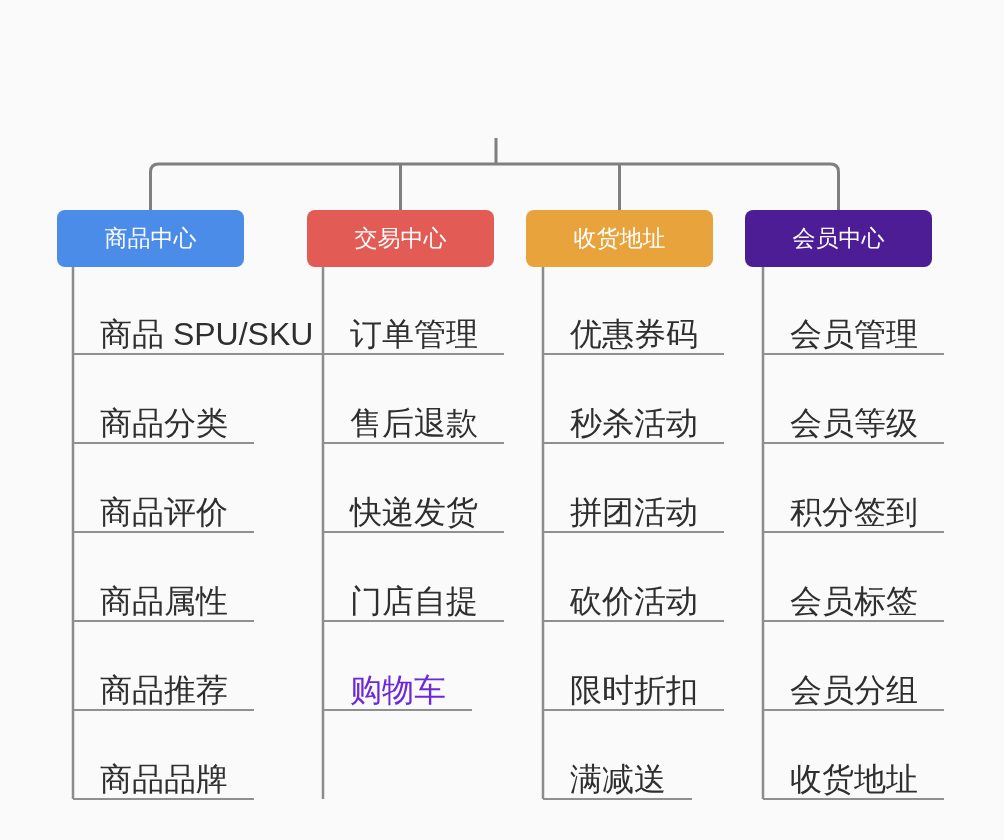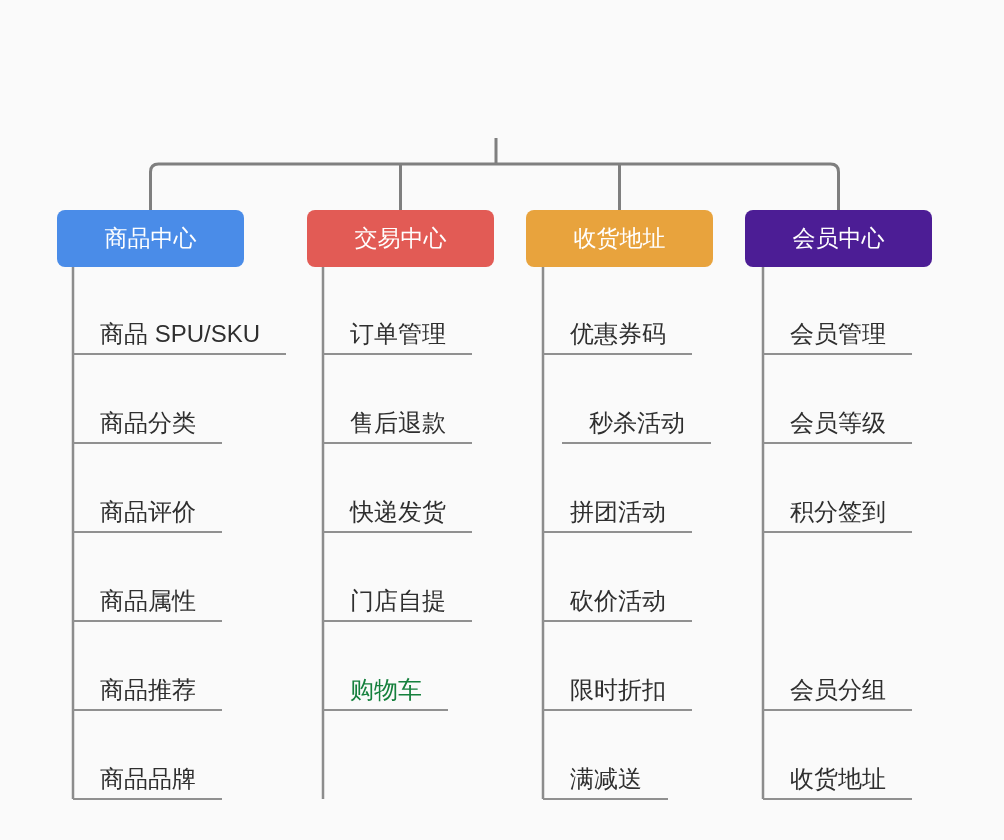--- a/index.html
+++ b/index.html
@@ -48,21 +48,21 @@
     white-space:nowrap;
     cursor:default;
   }
   .b1{left:57px;}
   .b2{left:307px;}
   .b3{left:526px;}
   .b4{left:745px;}
   
   .leaf{
     position:absolute;
-    font-size:24px;
+    font-size:32px;
     line-height:30px;
     color:#2F2F2F;
     padding:0 26px 4px 27px;
     border-bottom:2px solid #909090;
     white-space:nowrap;
     cursor:default;
   }
   .c1{left:73px;}
   .c2{left:323px;}
   .c3{left:543px;}
@@ -104,28 +104,29 @@
   <div class="leaf c1 r2" style="border-bottom-color: rgb(144, 144, 144); color: rgb(47, 47, 47);">商品分类</div>
   <div class="leaf c1 r3" style="border-bottom-color: rgb(144, 144, 144); color: rgb(47, 47, 47);">商品评价</div>
   <div class="leaf c1 r4" style="border-bottom-color: rgb(144, 144, 144); color: rgb(47, 47, 47);">商品属性</div>
   <div class="leaf c1 r5" style="border-bottom-color: rgb(144, 144, 144); color: rgb(47, 47, 47);">商品推荐</div>
   <div class="leaf c1 r6" style="border-bottom-color: rgb(144, 144, 144); color: rgb(47, 47, 47);">商品品牌</div>
 
   <div class="leaf c2 r1" style="border-bottom-color: rgb(144, 144, 144); color: rgb(47, 47, 47);">订单管理</div>
   <div class="leaf c2 r2" style="border-bottom-color: rgb(144, 144, 144); color: rgb(47, 47, 47); text-align: center;">售后退款</div>
   <div class="leaf c2 r3" style="border-bottom-color: rgb(144, 144, 144); color: rgb(47, 47, 47);">快递发货</div>
   <div class="leaf c2 r4" style="border-bottom-color: rgb(144, 144, 144); color: rgb(47, 47, 47);">门店自提</div>
-  <div class="leaf c2 r5" style="border-bottom-color: rgb(144, 144, 144); color: #15803d;">购物车</div>
+  <div class="leaf c2 r5" style="border-bottom-color: rgb(144, 144, 144); color: #6d28d9;">购物车</div>
 
   <div class="leaf c3 r1" style="border-bottom-color: rgb(144, 144, 144); color: rgb(47, 47, 47);">优惠券码</div>
-  <div class="leaf c3 r2" style="border-bottom-color: rgb(144, 144, 144); color: rgb(47, 47, 47); margin-left: 19px;">秒杀活动</div>
+  <div class="leaf c3 r2" style="border-bottom-color: rgb(144, 144, 144); color: rgb(47, 47, 47);">秒杀活动</div>
   <div class="leaf c3 r3" style="border-bottom-color: rgb(144, 144, 144); color: rgb(47, 47, 47);">拼团活动</div>
   <div class="leaf c3 r4" style="border-bottom-color: rgb(144, 144, 144); color: rgb(47, 47, 47);">砍价活动</div>
   <div class="leaf c3 r5" style="border-bottom-color: rgb(144, 144, 144); color: rgb(47, 47, 47);">限时折扣</div>
   <div class="leaf c3 r6" style="border-bottom-color: rgb(144, 144, 144); color: rgb(47, 47, 47); text-align: center;">满减送</div>
 
   <div class="leaf c4 r1" style="border-bottom-color: rgb(144, 144, 144); color: rgb(47, 47, 47);">会员管理</div>
   <div class="leaf c4 r2" style="border-bottom-color: rgb(144, 144, 144); color: rgb(47, 47, 47);">会员等级</div>
   <div class="leaf c4 r3" style="border-bottom-color: rgb(144, 144, 144); color: rgb(47, 47, 47);">积分签到</div>
+  <div class="leaf c4 r4" style="border-bottom-color: rgb(144, 144, 144); color: rgb(47, 47, 47);">会员标签</div>
   <div class="leaf c4 r5" style="border-bottom-color: rgb(144, 144, 144); color: rgb(47, 47, 47);">会员分组</div>
   <div class="leaf c4 r6" style="border-bottom-color: rgb(144, 144, 144); color: rgb(47, 47, 47);">收货地址</div>
 
 </div>
 
 </body></html>

